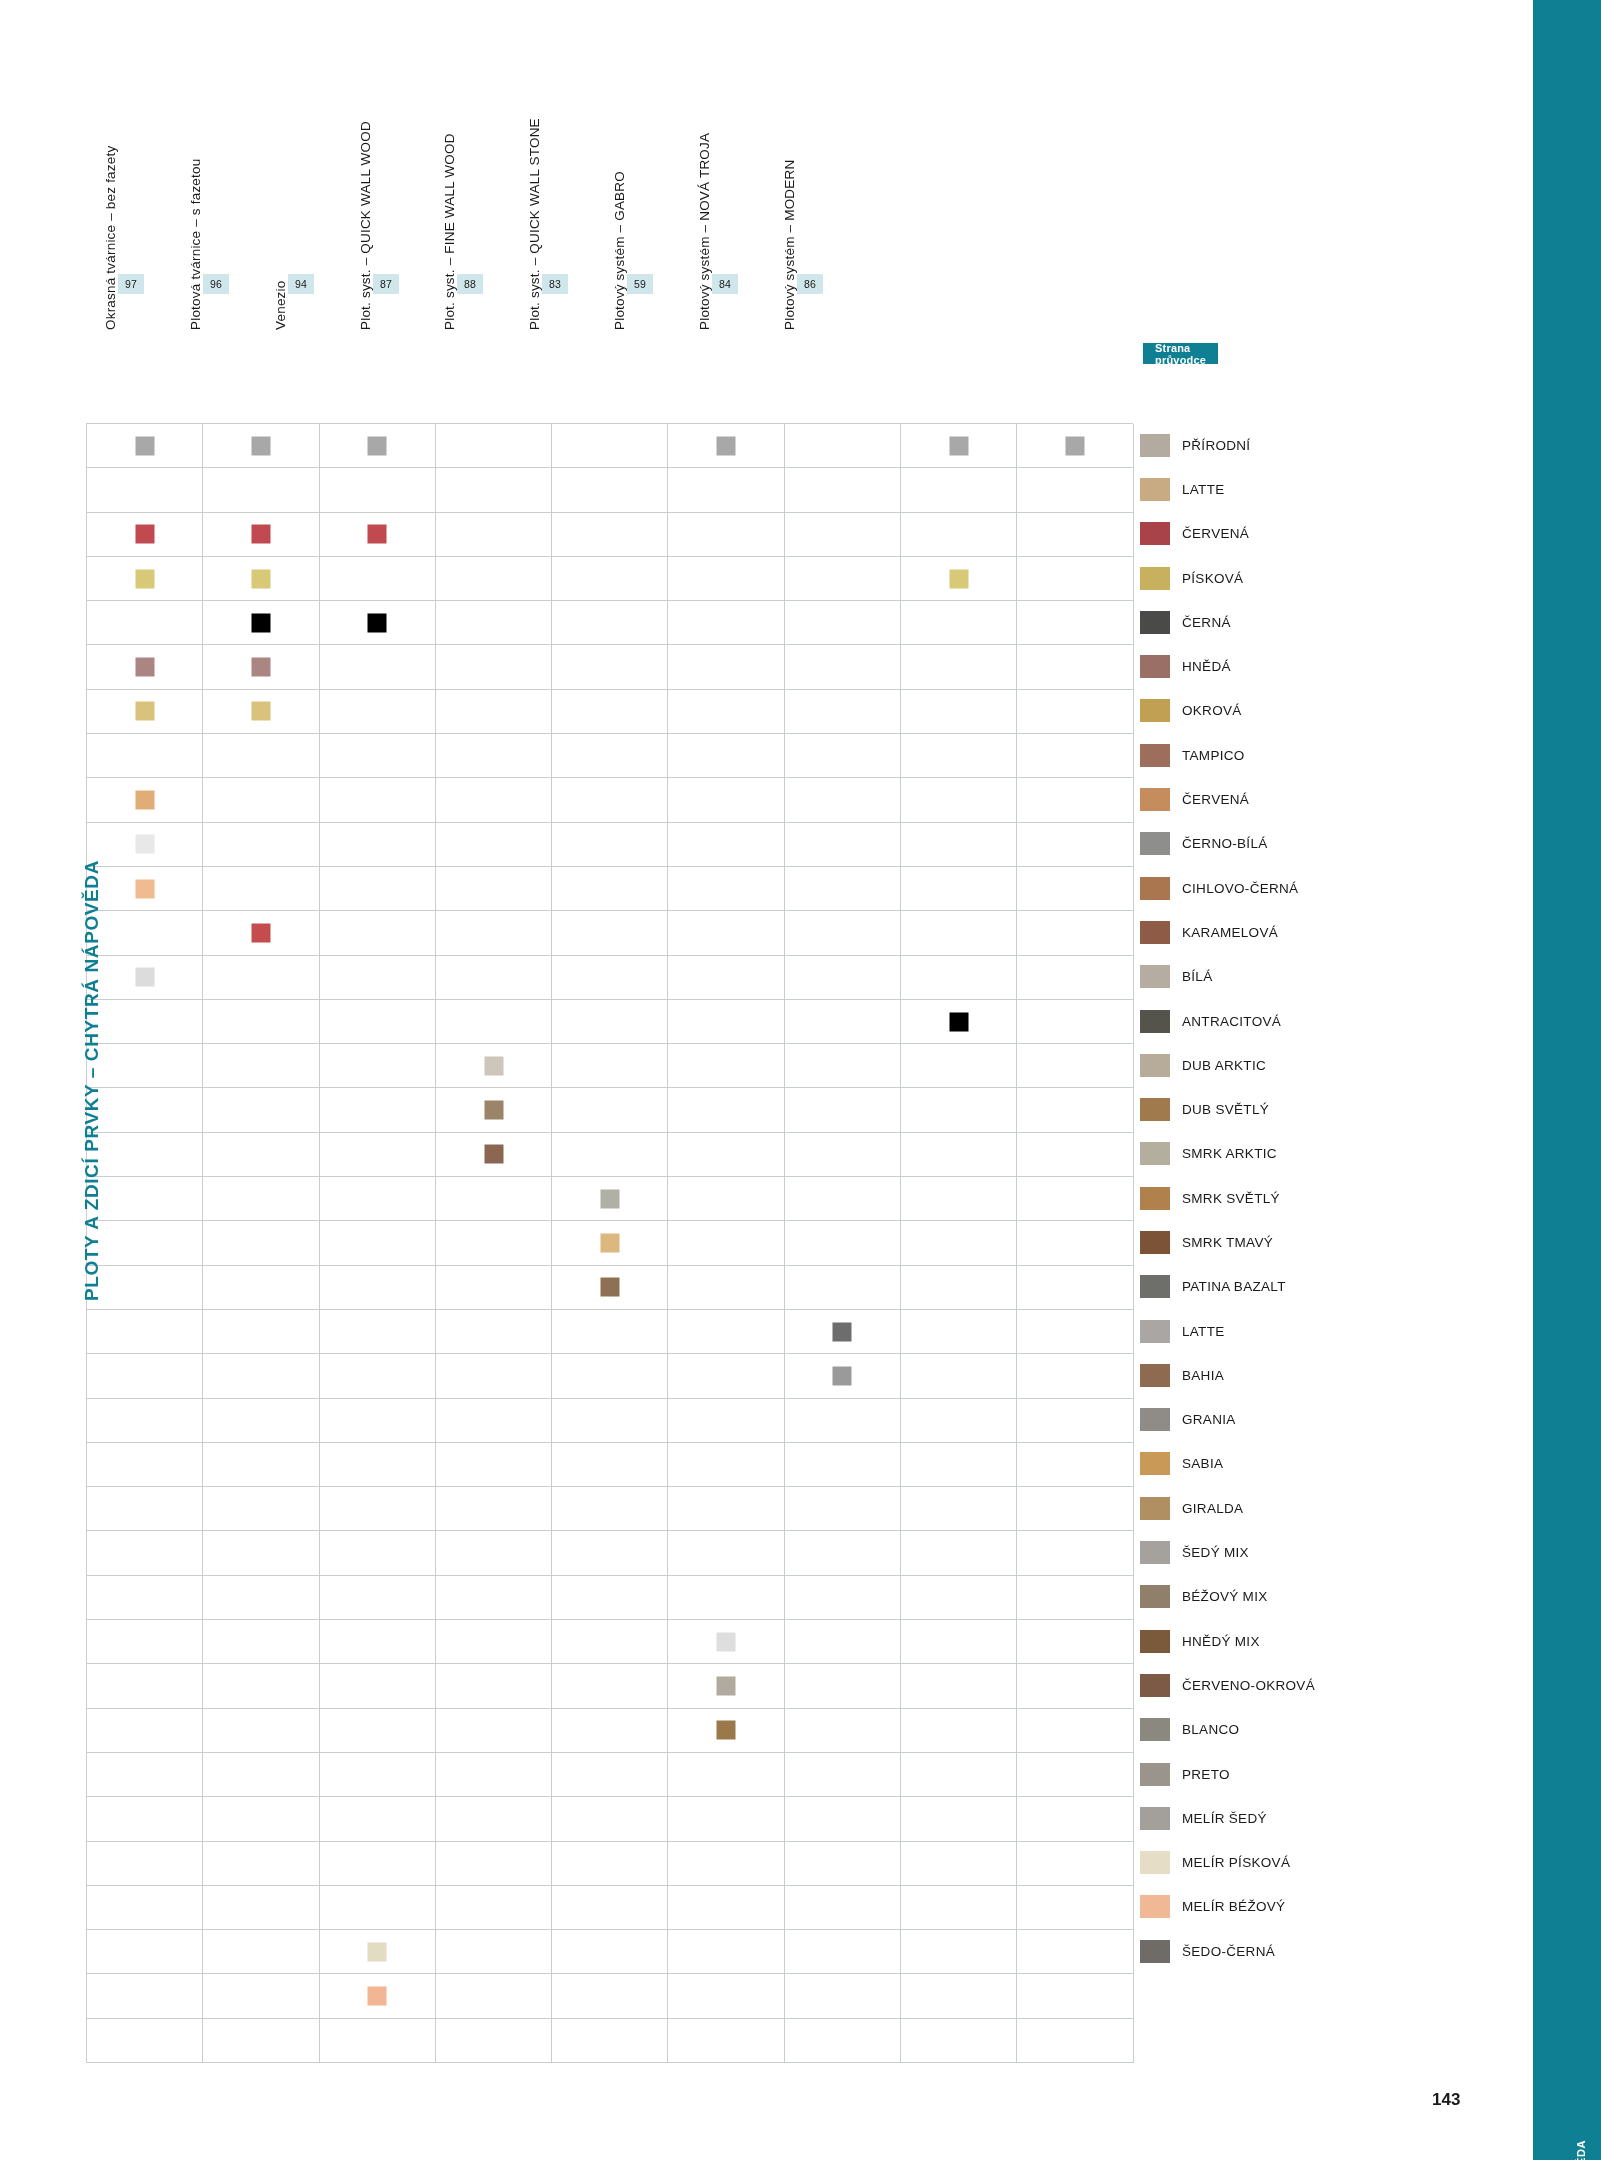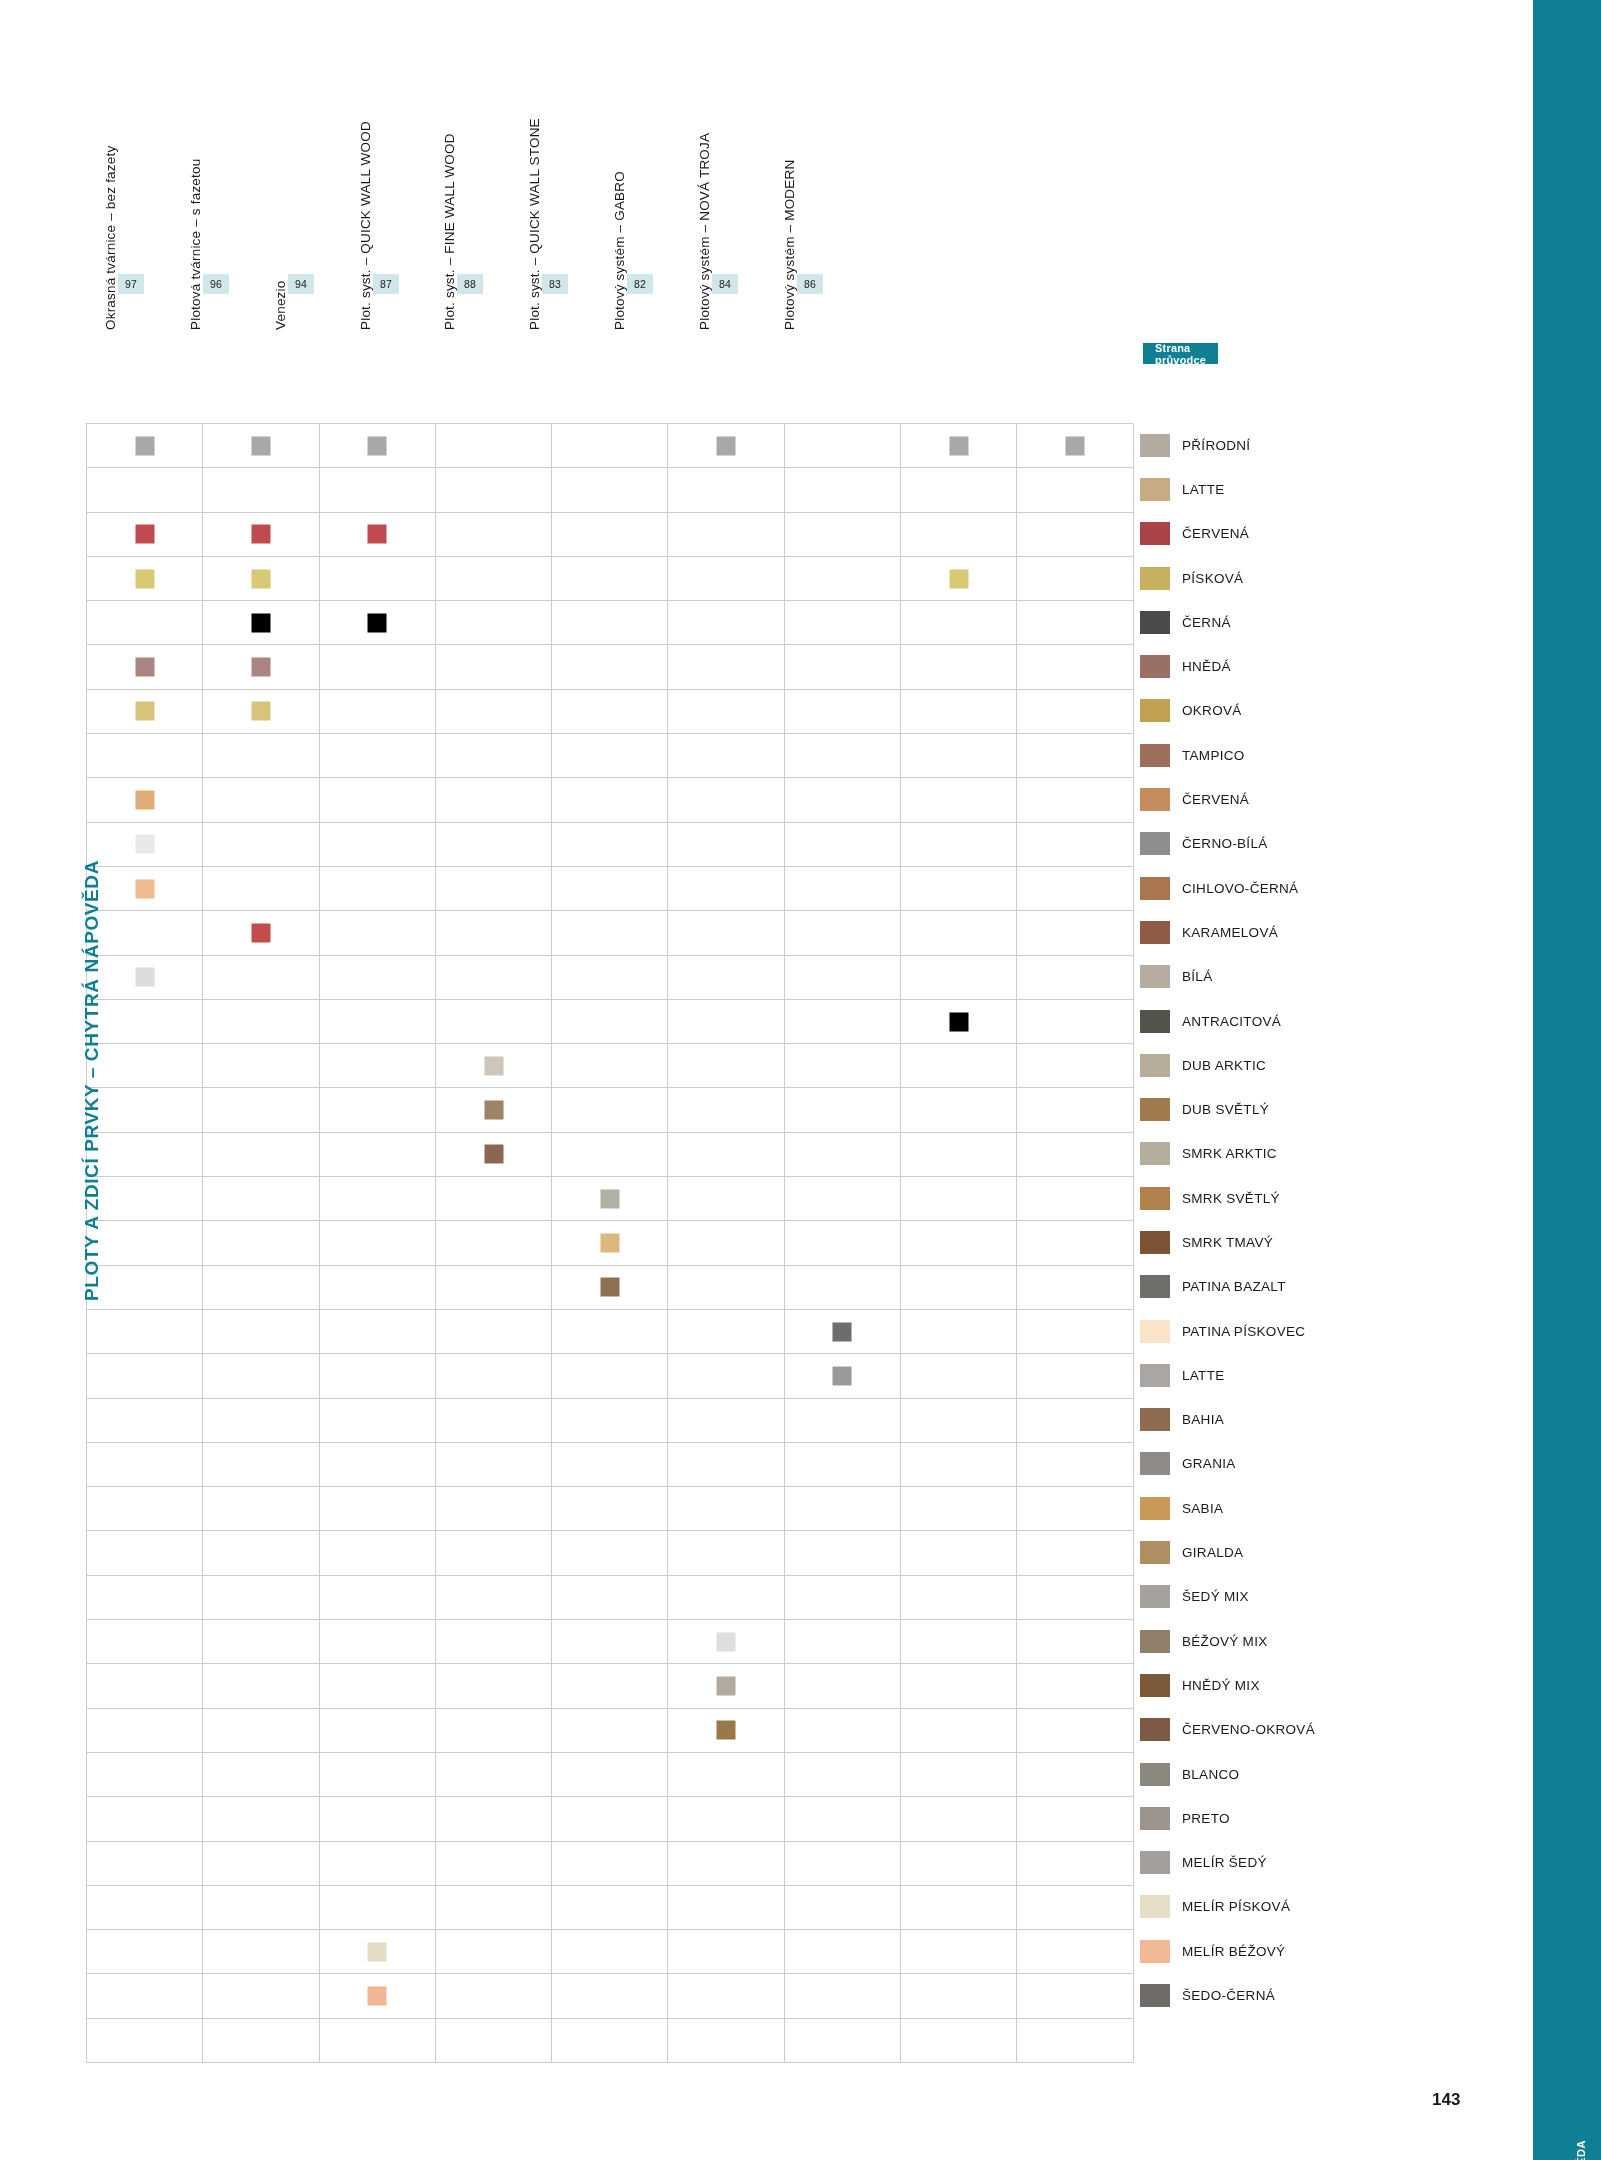--- a/index.html
+++ b/index.html
@@ -183,21 +183,21 @@
       <div class="col-head" style="left: 457px;">
         <div class="txt">Plot. syst. – FINE WALL WOOD</div>
         <div class="pagebox">88</div>
       </div>
       <div class="col-head" style="left: 542px;">
         <div class="txt">Plot. syst. – QUICK WALL STONE</div>
         <div class="pagebox">83</div>
       </div>
       <div class="col-head" style="left: 627px;">
         <div class="txt">Plotový systém – GABRO</div>
-        <div class="pagebox">82</div>
+        <div class="pagebox">59</div>
       </div>
       <div class="col-head" style="left: 712px;">
         <div class="txt">Plotový systém – NOVÁ TROJA</div>
         <div class="pagebox">84</div>
       </div>
       <div class="col-head" style="left: 797px;">
         <div class="txt">Plotový systém – MODERN</div>
         <div class="pagebox">86</div>
       </div>
       <div class="guide-badge">Strana průvodce</div>
@@ -762,24 +762,20 @@
       </div>
       <div class="name-row">
         <div class="name-chip" style="background: rgb(125, 83, 56);"></div>
         <div class="name-txt">SMRK TMAVÝ</div>
       </div>
       <div class="name-row">
         <div class="name-chip" style="background: rgb(110, 110, 106);"></div>
         <div class="name-txt">PATINA BAZALT</div>
       </div>
       <div class="name-row">
-        <div class="name-chip" style="background: rgb(251, 227, 201);"></div>
-        <div class="name-txt">PATINA PÍSKOVEC</div>
-      </div>
-      <div class="name-row">
         <div class="name-chip" style="background: rgb(169, 166, 163);"></div>
         <div class="name-txt">LATTE</div>
       </div>
       <div class="name-row">
         <div class="name-chip" style="background: rgb(141, 106, 80);"></div>
         <div class="name-txt">BAHIA</div>
       </div>
       <div class="name-row">
         <div class="name-chip" style="background: rgb(143, 139, 134);"></div>
         <div class="name-txt">GRANIA</div>

